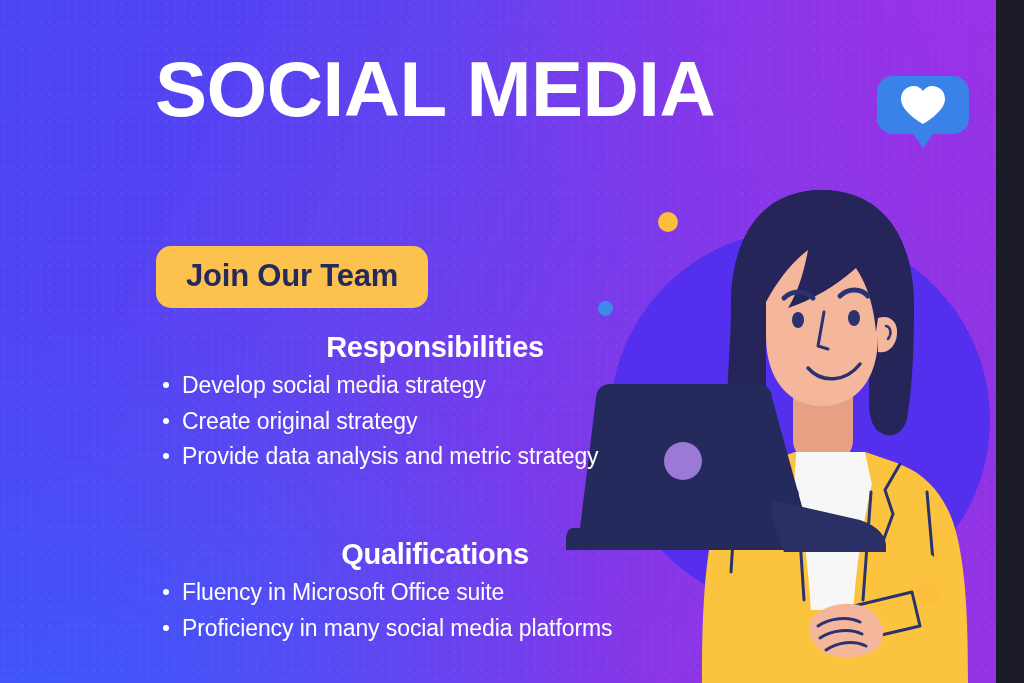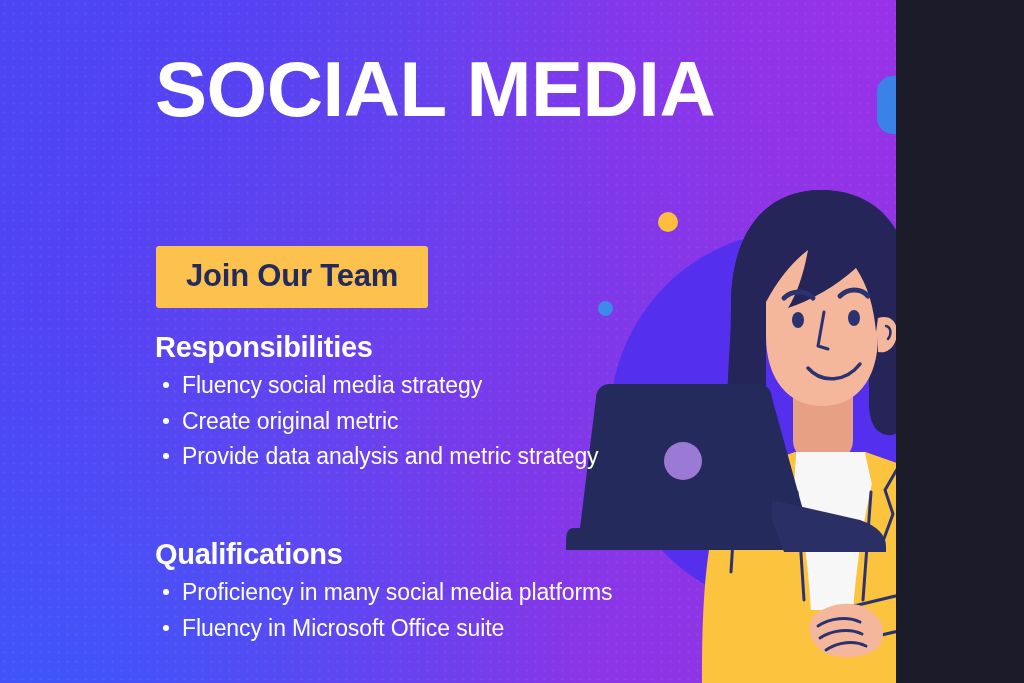--- a/index.html
+++ b/index.html
@@ -2,21 +2,21 @@
 <html><head>
 <meta charset="utf-8">
 <style>
   html, body {
     margin: 0;
     padding: 0;
     background: #1b1b2a;
   }
   #poster {
     position: relative;
-    width: 896px;
+    width: 996px;
     height: 683px;
     overflow: hidden;
     font-family: "Liberation Sans", sans-serif;
     background:
       linear-gradient(115deg,
         #4b46f5 0%,
         #5343f3 18%,
         #6442ef 38%,
         #7a3aea 58%,
         #8c35e6 76%,
@@ -65,40 +65,41 @@
 
   .cta {
     position: absolute;
     left: 156px;
     top: 246px;
     background: #fcc24d;
     color: #232a5e;
     font-size: 31px;
     font-weight: 700;
     border: none;
-    border-radius: 3px;
+    border-radius: 15px;
     padding: 12px 30px 14px 30px;
     letter-spacing: -0.2px;
     cursor: pointer;
   }
 
   .section {
     position: absolute;
     left: 155px;
     width: 560px;
     color: #ffffff;
   }
   .sec-resp  { top: 331px; }
   .sec-qual  { top: 538px; }
 
   .sec-title {
     font-size: 29px;
     font-weight: 700;
     letter-spacing: -0.3px;
     margin: 0 0 8px 0;
+    text-align: center;
   }
   ul.bullets {
     list-style: none;
     margin: 0;
     padding: 0;
   }
   ul.bullets li {
     position: relative;
     padding-left: 27px;
     font-size: 23px;
@@ -225,31 +226,31 @@
 
   <h1 class="headline">
     <span>SOCIAL MEDIA</span>
   </h1>
 
   <button class="cta">Join Our Team</button>
 
   <div class="section sec-resp">
     <h2 class="sec-title">Responsibilities</h2>
     <ul class="bullets">
-      <li>Fluency social media strategy</li>
-      <li>Create original metric</li>
+      <li>Develop social media strategy</li>
+      <li>Create original strategy</li>
       <li>Provide data analysis and metric strategy</li>
     </ul>
   </div>
 
   <div class="section sec-qual">
     <h2 class="sec-title">Qualifications</h2>
     <ul class="bullets">
+      <li>Fluency in Microsoft Office suite</li>
       <li>Proficiency in many social media platforms</li>
-      <li>Fluency in Microsoft Office suite</li>
     </ul>
   </div>
 
   <svg class="like-badge" viewBox="0 0 92 72" xmlns="http://www.w3.org/2000/svg">
     <path d="M16 0 L76 0 C85 0 92 7 92 16 L92 42 C92 51 85 58 76 58
              L56 58 L46 72 L36 58 L16 58 C7 58 0 51 0 42 L0 16 C0 7 7 0 16 0 Z" fill="#3b82e8"></path>
     <path d="M46 48 C46 48 24 36 24 23 C24 15 30 10 37 10 C41 10 44 12 46 15
              C48 12 51 10 55 10 C62 10 68 15 68 23 C68 36 46 48 46 48 Z" fill="#ffffff"></path>
   </svg>
 

